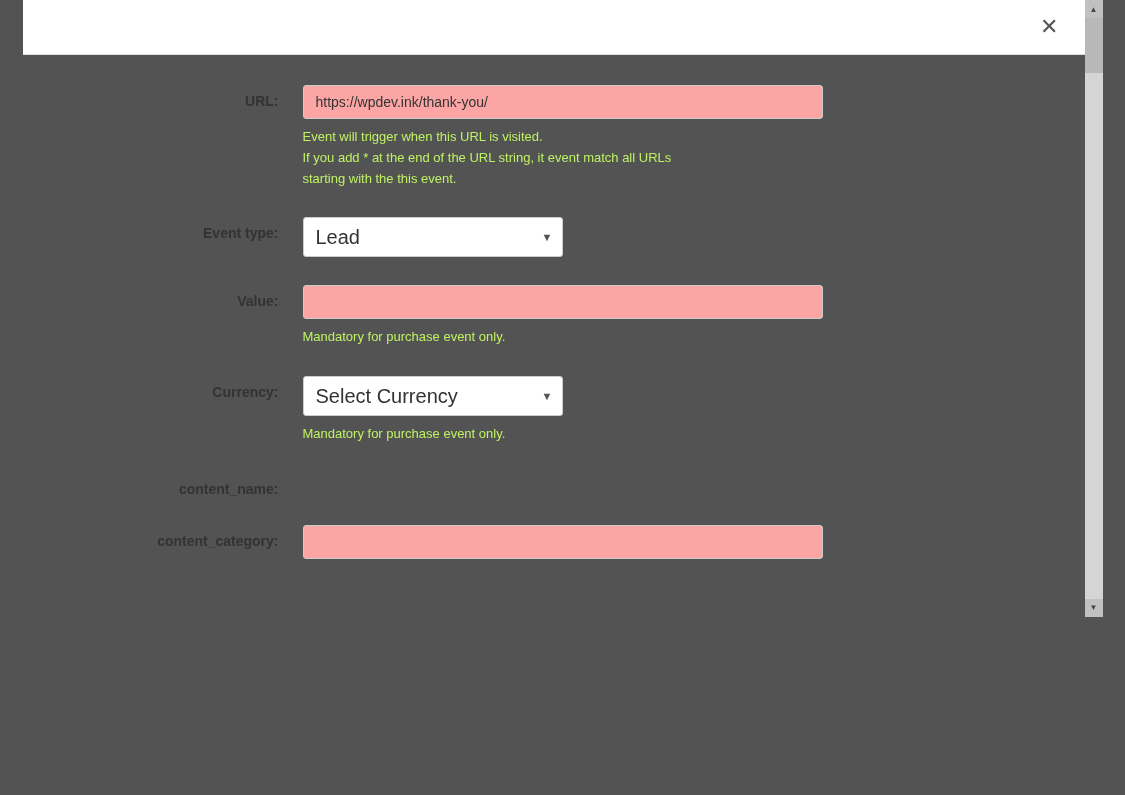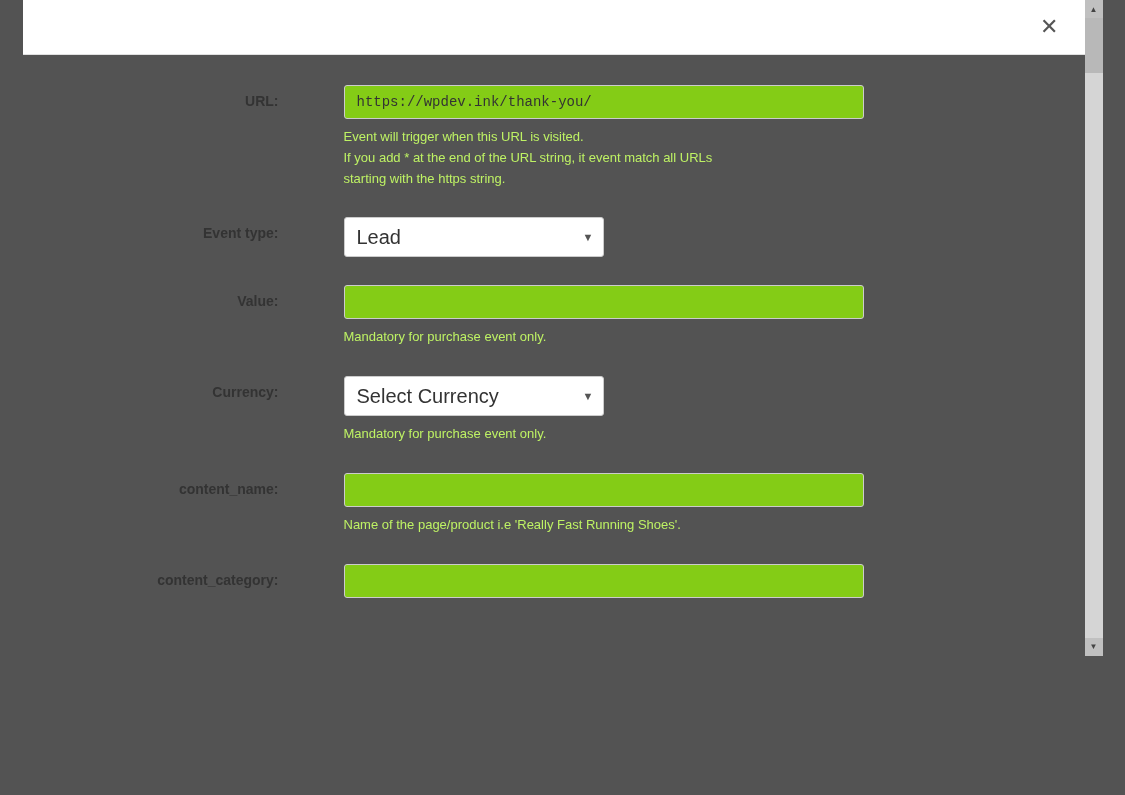--- a/index.html
+++ b/index.html
@@ -54,21 +54,20 @@
       padding: 30px 60px 30px 60px;
       overflow-y: auto;
       max-height: 740px;
       position: relative;
     }
 
     .form-row {
       display: flex;
       align-items: flex-start;
       margin-bottom: 28px;
-      gap: 41px;
     }
 
     .form-label {
       width: 220px;
       min-width: 220px;
       text-align: right;
       padding-right: 24px;
       padding-top: 8px;
       font-weight: bold;
       font-size: 14px;
@@ -81,22 +80,21 @@
 
     .form-input {
       width: 100%;
       max-width: 520px;
       border: 1px solid #ccc;
       border-radius: 3px;
       padding: 8px 12px;
       font-size: 14px;
       color: #333;
       outline: none;
-      background: #84cc16;
-      font-family: Liberation Mono, monospace;
+      background: #fca5a5;
     }
 
     .form-hint {
       margin-top: 8px;
       font-size: 13px;
       color: #bef264;
       line-height: 1.6;
       max-width: 520px;
     }
 
@@ -189,21 +187,21 @@
 
       <div class="modal-body">
 
         <div class="form-row">
           <div class="form-label">URL:</div>
           <div class="form-content">
             <input type="text" class="form-input" value="https://wpdev.ink/thank-you/" style="">
             <div class="form-hint">
               <span>Event will trigger when this URL is visited.</span><br>
               <span>If you add * at the end of the URL string, it event match all URLs</span><br>
-              <span>starting with the https string.</span>
+              <span>starting with the this event.</span>
             </div>
           </div>
         </div>
 
         <div class="form-row">
           <div class="form-label">Event type:</div>
           <div class="form-content">
             <div class="form-select-wrapper">
               <select class="form-select">
                 <option value="Lead">Lead</option>
@@ -240,24 +238,20 @@
                 <option value="CAD">CAD</option>
               </select>
               <span class="select-arrow">▼</span>
             </div>
             <div class="form-hint">Mandatory for purchase event only.</div>
           </div>
         </div>
 
         <div class="form-row">
           <div class="form-label">content_name:</div>
-          <div class="form-content">
-            <input type="text" class="form-input" style="">
-            <div class="form-hint">Name of the page/product i.e 'Really Fast Running Shoes'.</div>
-          </div>
         </div>
 
         <div class="form-row">
           <div class="form-label">content_category:</div>
           <div class="form-content">
             <input type="text" class="form-input" style="">
           </div>
         </div>
 
       </div>

